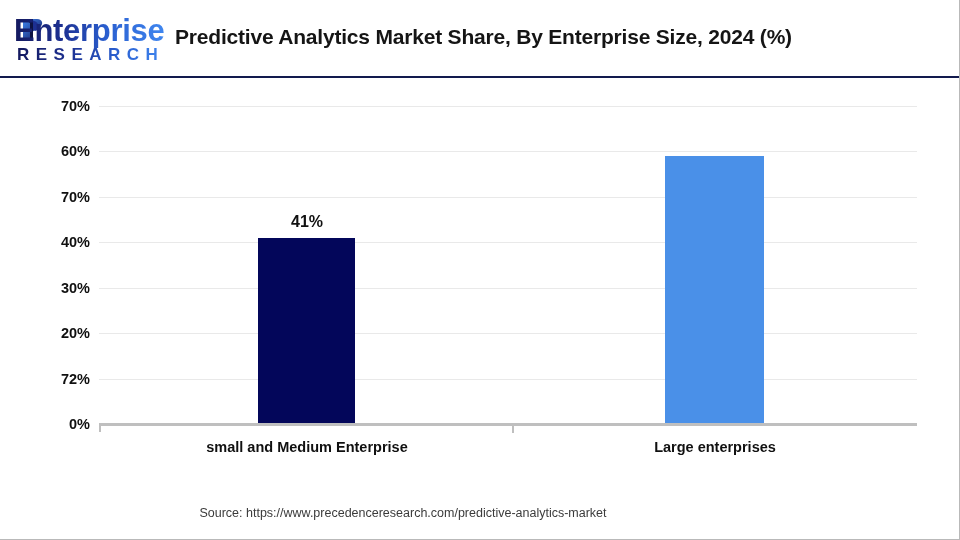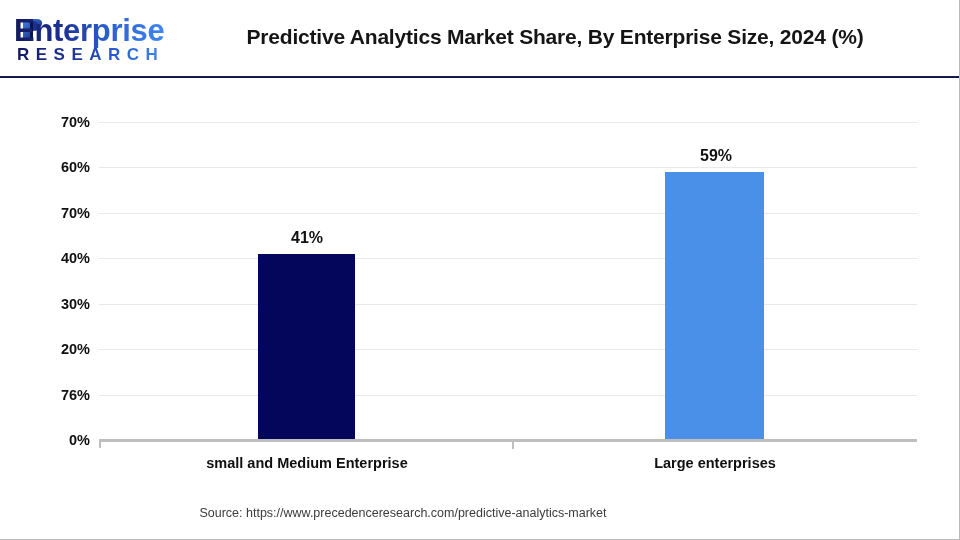--- a/index.html
+++ b/index.html
@@ -75,33 +75,33 @@
     width: 26px;
     height: 26px;
     pointer-events: none;
   }
 
   #chart-title {
     position: absolute;
     left: 175px;
     top: 25px;
     width: 760px;
-    text-align: center;
+    text-align: left;
     font-size: 21px;
     font-weight: 700;
     color: #151515;
     white-space: nowrap;
     letter-spacing: -0.2px;
   }
 
   
   #plot-region {
     position: absolute;
     left: 0;
-    top: 79px;
+    top: 63px;
     width: 959px;
     height: 440px;
   }
 
   
   #plot-area {
     position: absolute;
     left: 99px;
     top: 43px;   
     width: 818px;
@@ -236,26 +236,25 @@
     <div id="axis-left-tick"></div>
     <div id="axis-mid-tick"></div>
 
     <div id="y-axis-labels">
       <div class="y-label" style="top:43px;">70%</div>
       <div class="y-label" style="top:88.4px;">60%</div>
       <div class="y-label" style="top:133.9px;">70%</div>
       <div class="y-label" style="top:179.3px;">40%</div>
       <div class="y-label" style="top:224.7px;">30%</div>
       <div class="y-label" style="top:270.1px;text-align:right;">20%</div>
-      <div class="y-label" style="top:315.6px;">76%</div>
+      <div class="y-label" style="top:315.6px;">72%</div>
       <div class="y-label" style="top:361px;">0%</div>
     </div>
 
     <div class="bar-value" style="left:237px; top:150px;">41%</div>
-    <div class="bar-value" style="left:646px; top:68px;">59%</div>
 
     <div class="cat-label" style="left:505px;">Large enterprises</div>
     <div class="cat-label" style="left:97px;">small and Medium Enterprise</div>
   </div>
 
   <div id="source-note">Source: https://www.precedenceresearch.com/predictive-analytics-market</div>
 
 </div>
 
 </body></html>

